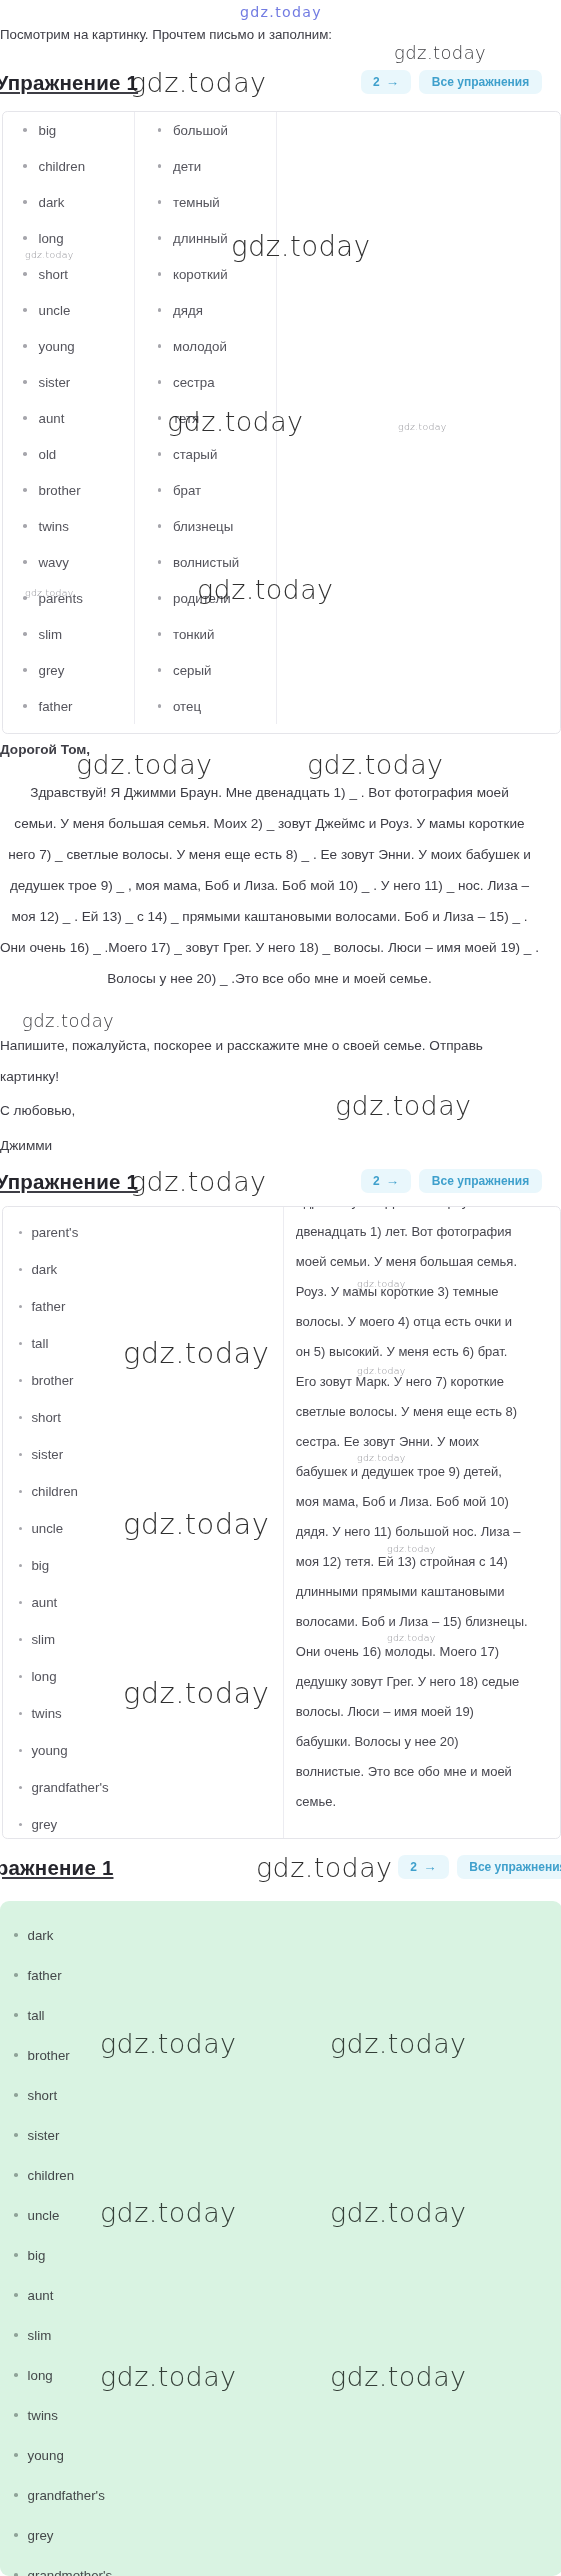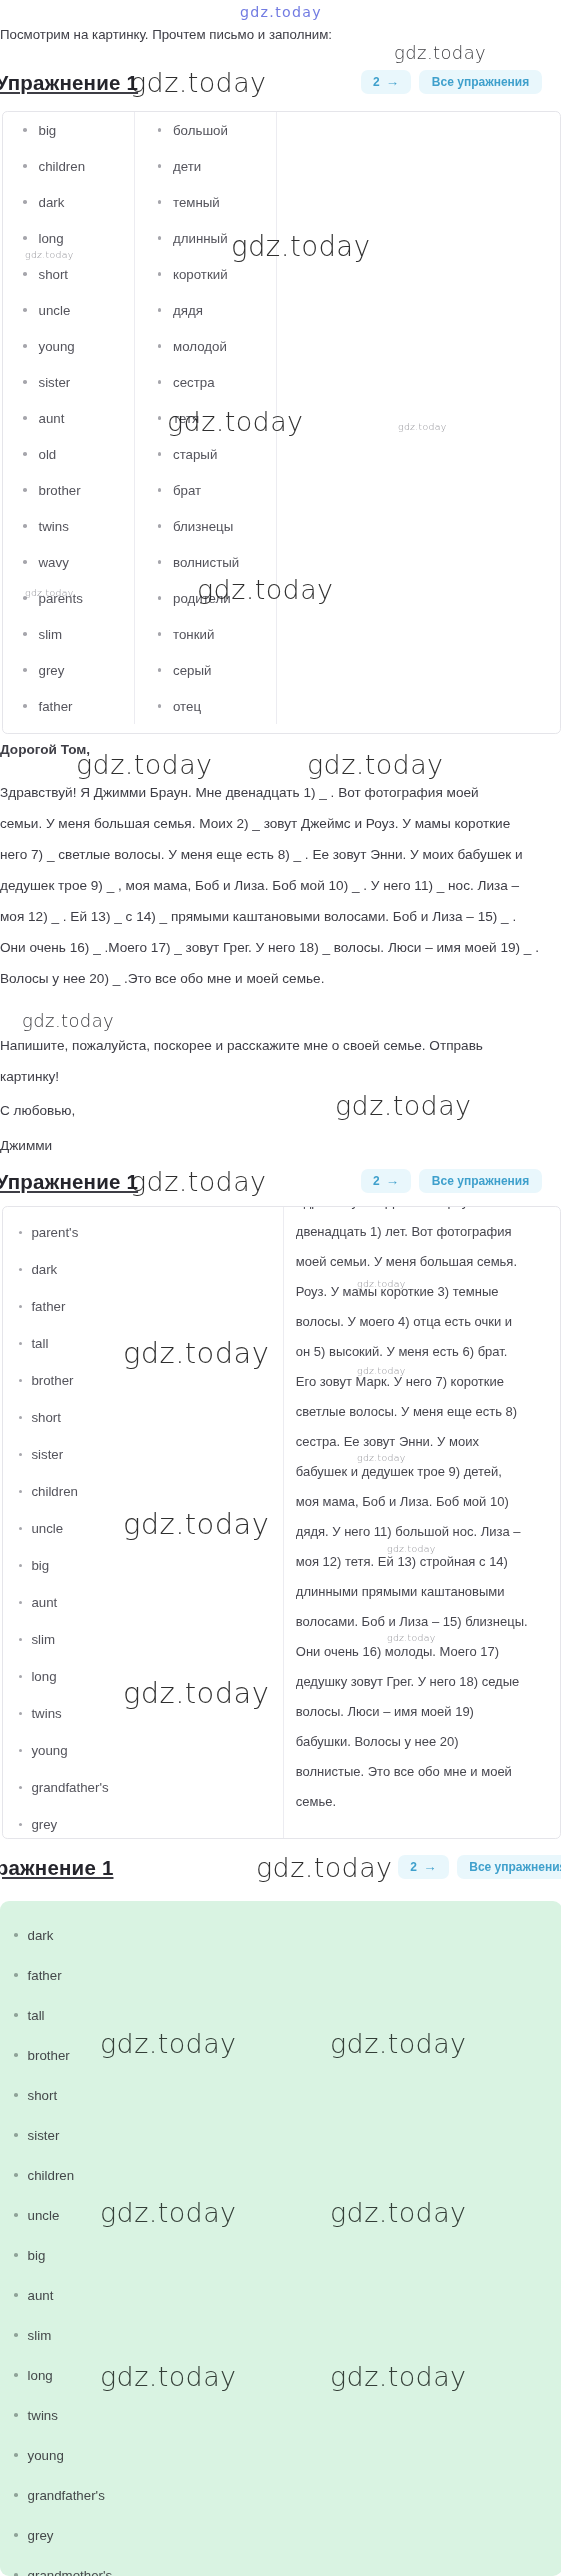--- a/index.html
+++ b/index.html
@@ -46,21 +46,21 @@
   .vcell{height:100%;display:flex;align-items:center;box-sizing:border-box;}
   .vcell.c1{width:132px;padding-left:20.5px;border-right:0.9px solid #ececf1;}
   .vcell.c2{width:142px;padding-left:23px;border-right:0.9px solid #ececf1;}
   .vcell.c3{flex:1;}
   .dot{width:3.6px;height:3.6px;border-radius:50%;background:#a6a6ac;flex:0 0 3.6px;}
   .vtext,.ltext{font-size:13.3px;color:#54545c;}
   .vcell .dot{margin-right:11.6px;}
 
   
   .line{white-space:nowrap;font-size:13.6px;color:#3d3d45;}
-  .letter-lines .line{line-height:31px;}
+  .letter-lines .line{line-height:31px;text-align:center;}
   .closing-lines .line{line-height:31px;}
 
   
   .box2{
     top:1206px;left:1.8px;width:559px;height:633px;
     border:0.9px solid #e5e5ea;border-radius:5.3px;box-sizing:border-box;overflow:hidden;
   }
   .box2 .leftcol{position:absolute;left:0;top:0;bottom:0;width:281px;
     border-right:0.9px solid #ececf1;box-sizing:border-box;padding-top:7.1px;}
   .wrow{display:flex;height:37px;align-items:center;padding-left:16px;}

